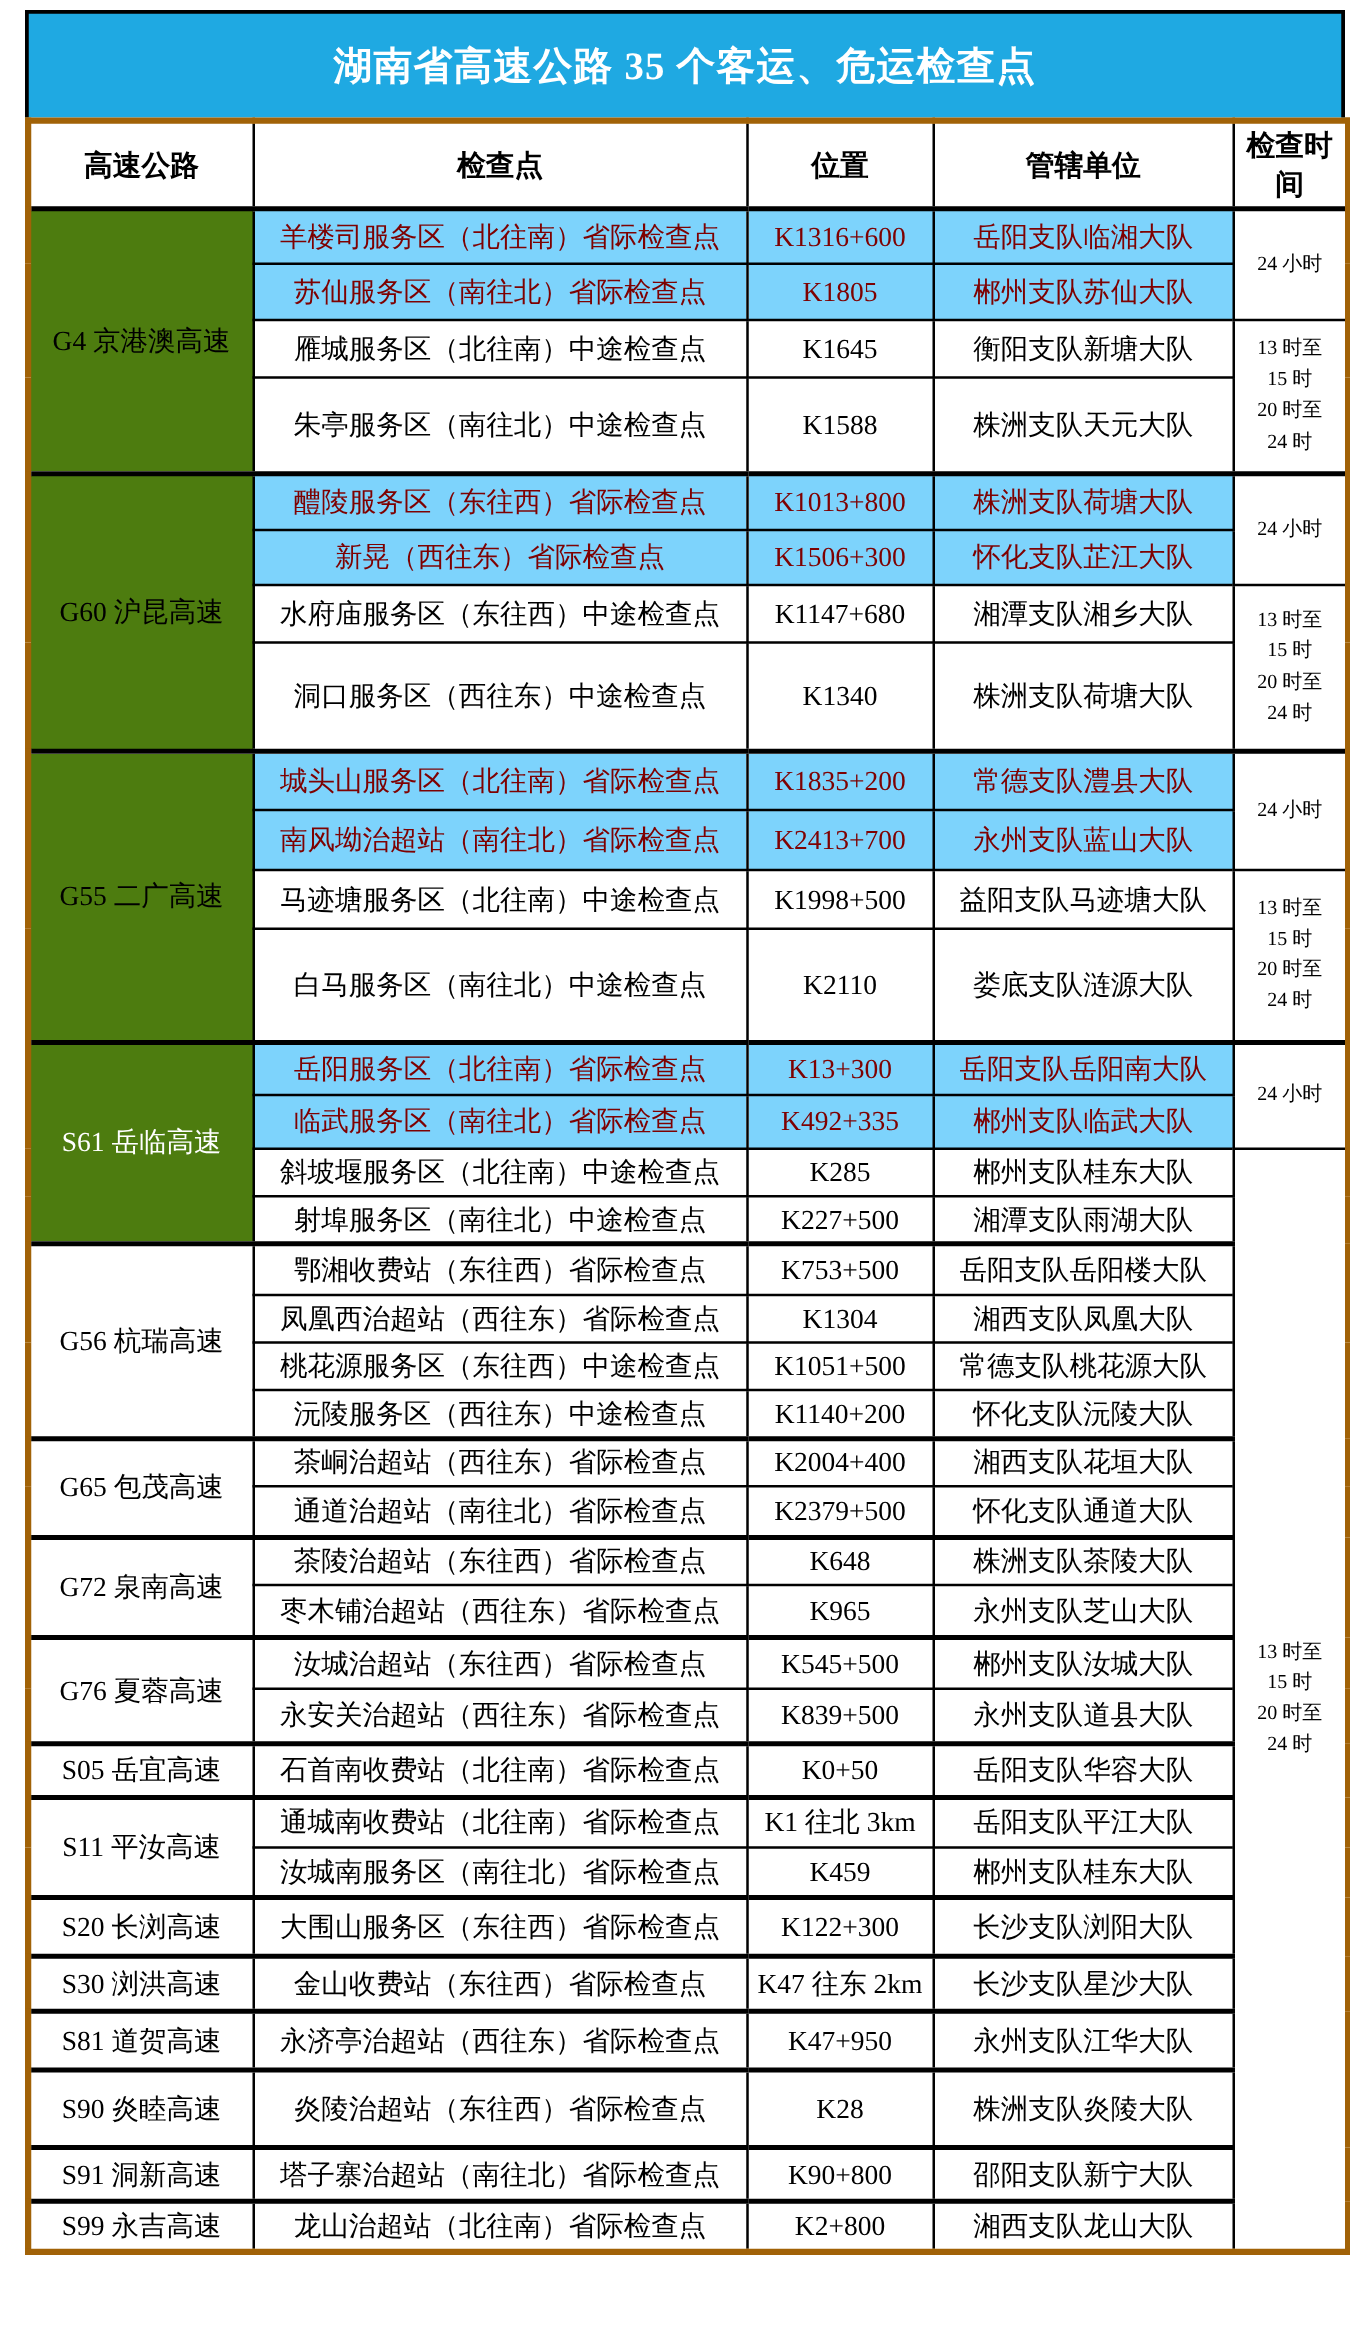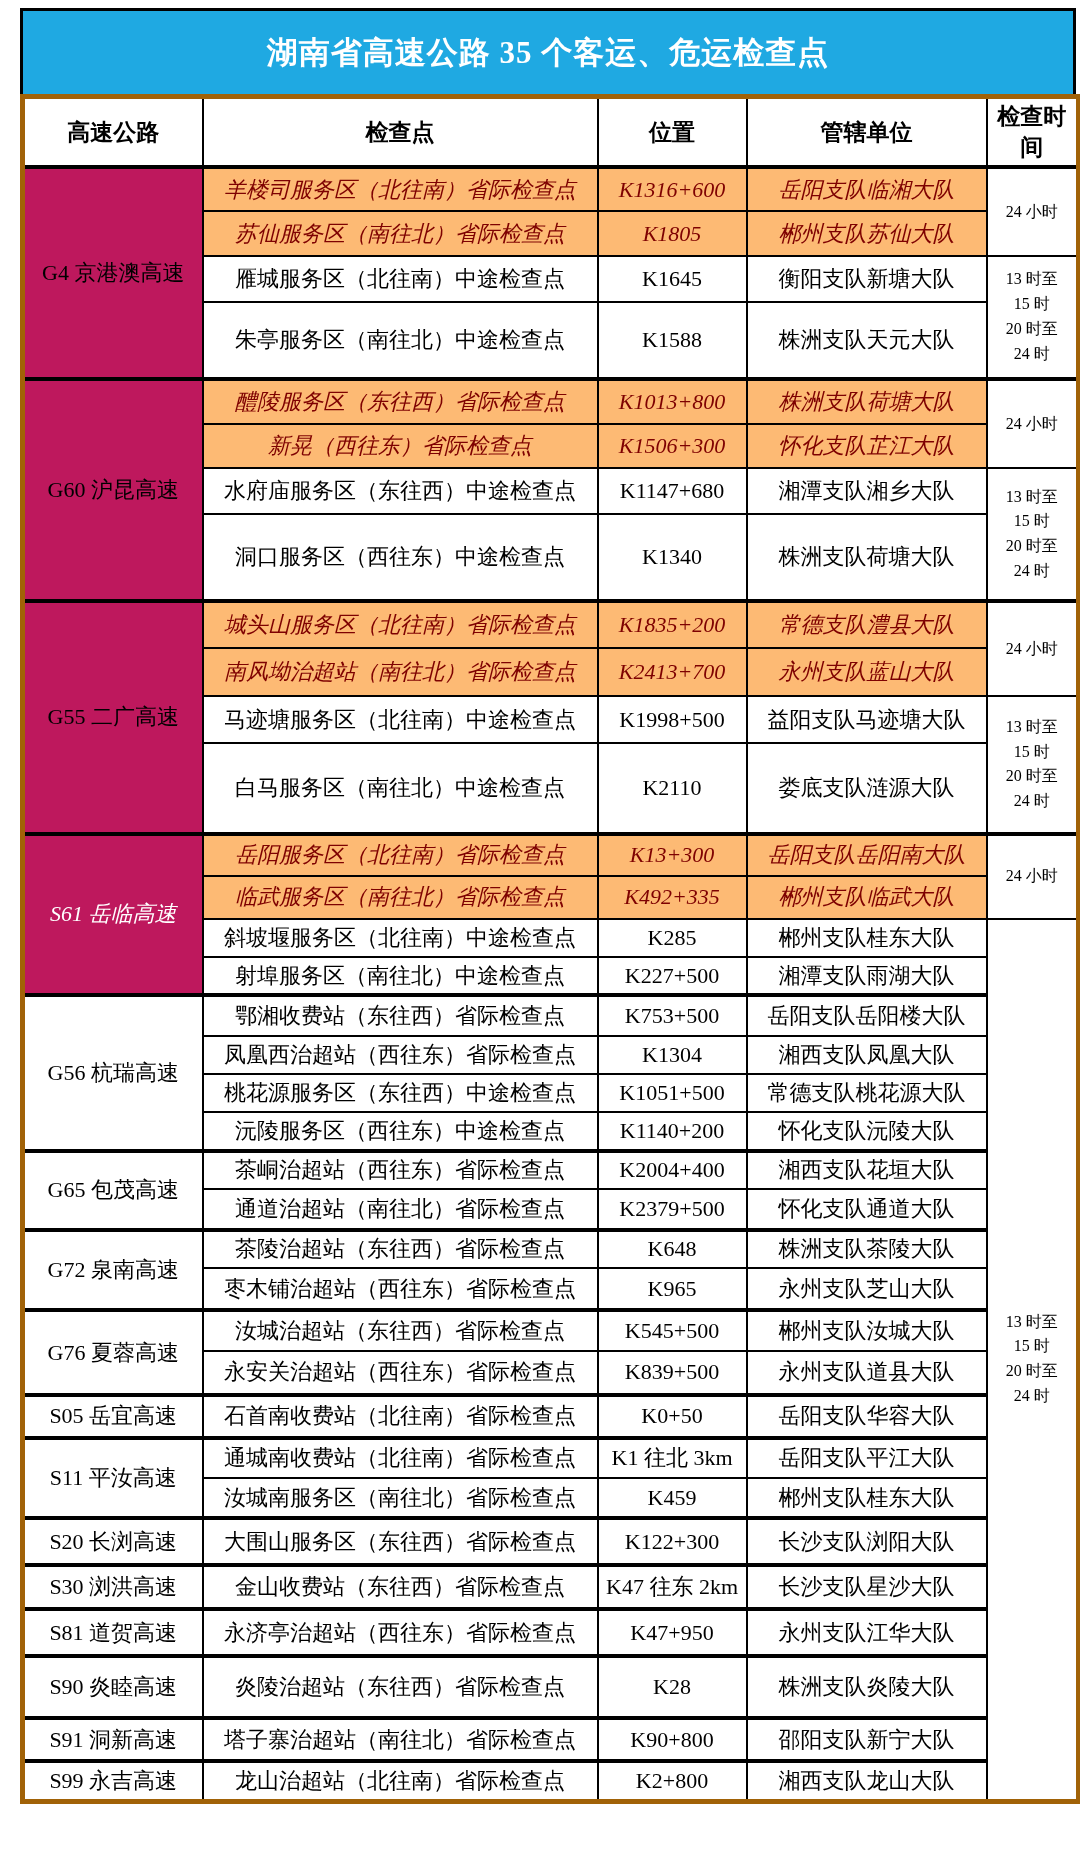--- a/index.html
+++ b/index.html
@@ -21,23 +21,23 @@
     border:5px solid #a16207;
   }
   td,th{
     border:2px solid #000;
     text-align:center;vertical-align:middle;
     font-size:22px;padding:2px 4px;overflow:hidden;
     font-weight:normal;
   }
   thead th{font-weight:bold;font-size:23px;border-bottom:3px solid #000;}
   tr.group-top>td{border-top:4px solid #000;}
-  .hw-blue{background:#be185d;color:#000;text-align:center;}
-  .hw-white-text{color:#fff;font-style:italic;}
-  td.r{background:#fdba74;color:#7E0101;font-style:italic;}
+  .hw-blue{background:#4d7c0f;color:#000;text-align:center;}
+  .hw-white-text{color:#fff;}
+  td.r{background:#7dd3fc;color:#7E0101;}
   td.time{white-space:pre-line;line-height:1.55;font-size:16px;}
 </style>
 </head>
 <body>
 
 <div class="sheet">
 
   <div class="title-bar">湖南省高速公路 35 个客运、危运检查点</div>
 
   <table class="main">

